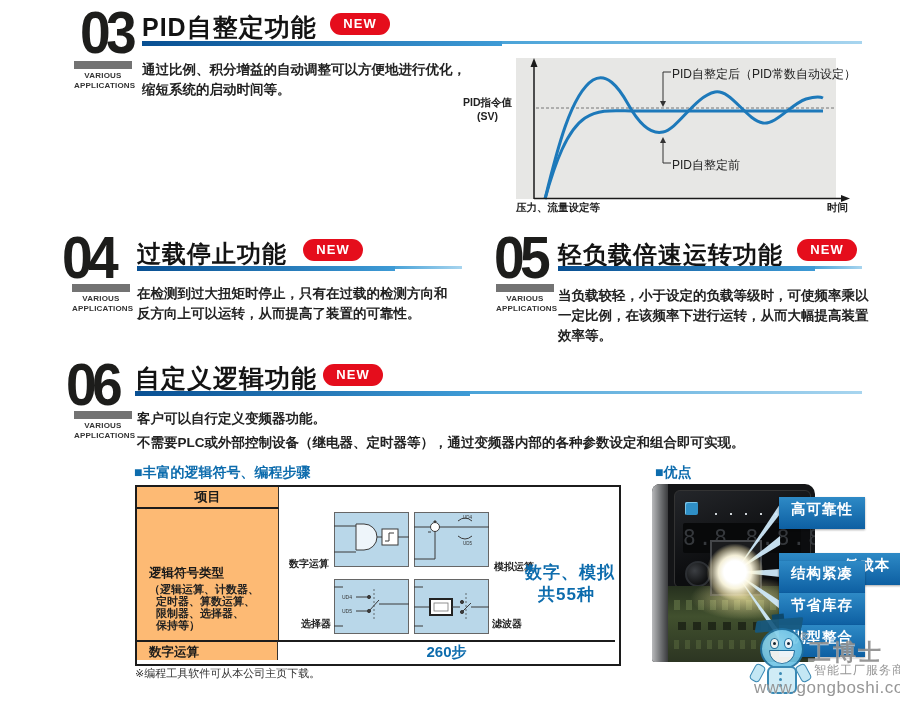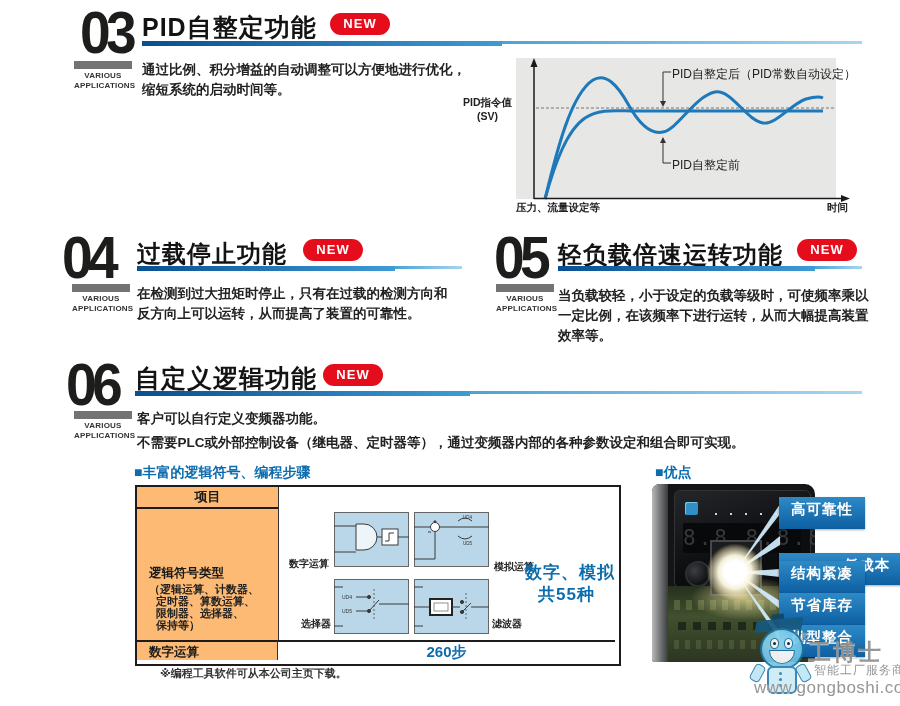--- a/index.html
+++ b/index.html
@@ -17,21 +17,21 @@
   .anno{font-size:12px;font-weight:400;color:#222;white-space:nowrap;text-align:center;}
   
   .lt{left:135px;top:485px;width:482px;height:177px;border:2px solid #1c1c1c;background:#fff;}
   .lt .cell{position:absolute;}
   .lt-head{background:#fdba74;font-size:13px;font-weight:700;color:#1a1a1a;text-align:center;line-height:20px;height:20px;border-bottom:2px solid #1c1c1c;}
   .blue-cell{background:#fdba74;}
   .lt-small{font-size:11px;font-weight:700;color:#222;white-space:nowrap;line-height:12px;}
   .dbox{width:75px;height:55px;}
   .dlabel{font-size:10px;font-weight:700;color:#222;white-space:nowrap;}
   .count-blue{font-size:17px;font-weight:800;color:#0d6cad;white-space:nowrap;letter-spacing:1px;}
-  .footnote{font-size:11px;font-weight:700;color:#333;white-space:nowrap;margin-left:25px;}
+  .footnote{font-size:11px;font-weight:400;color:#333;white-space:nowrap;}
   
   .adv-badge{left:779px;width:86px;height:32px;background:linear-gradient(180deg,#2e8ac6,#0d5fa2);color:#fff;font-size:14.5px;font-weight:800;text-align:center;line-height:24px;letter-spacing:1px;box-shadow:0 1px 2px rgba(0,0,0,.35);}
   .connector{left:782px;width:44px;height:6px;background:#93989b;}
   .wm-txt{color:rgba(135,135,135,.88);text-shadow:0 1px 0 rgba(255,255,255,.6);white-space:nowrap;}
 </style>
 </head>
 <body>
 
 <div class="abs num" style="left:80px;top:8px;">03</div>
 <div class="abs sec-title" style="left:142px;top:11px;font-size:25px;">PID自整定功能</div>

